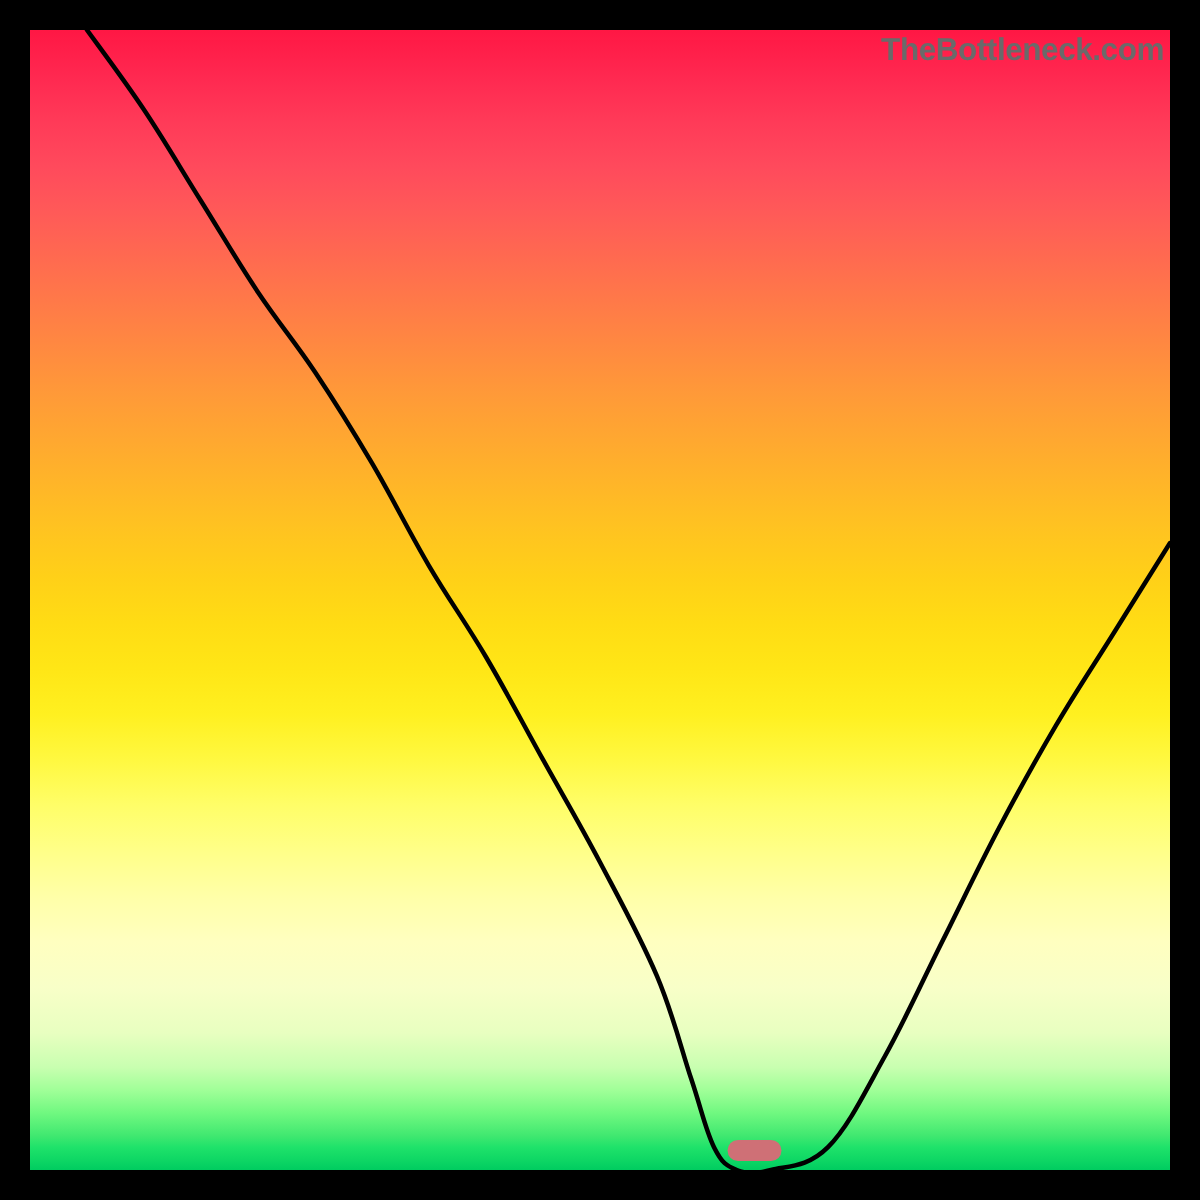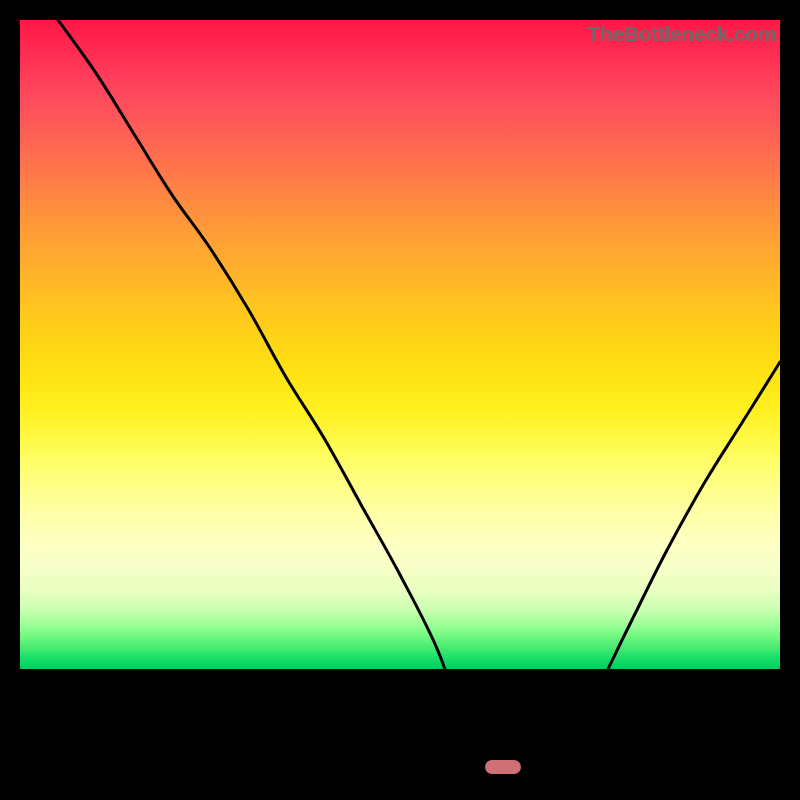--- a/index.html
+++ b/index.html
@@ -14,21 +14,21 @@
     position: relative;
     width: 800px;
     height: 800px;
     background: #000;
   }
   .plot-area {
     position: absolute;
     left: 20px;
     top: 20px;
     width: 760px;
-    height: 649px;
+    height: 760px;
     background: linear-gradient(to bottom,
       #ff1744 0%,
       #ff2850 4%,
       #ff3a58 8%,
       #ff4a5c 12%,
       #ff5a58 16%,
       #ff6a50 20%,
       #ff7a48 24%,
       #ff8a40 28%,
       #ff9a38 32%,

